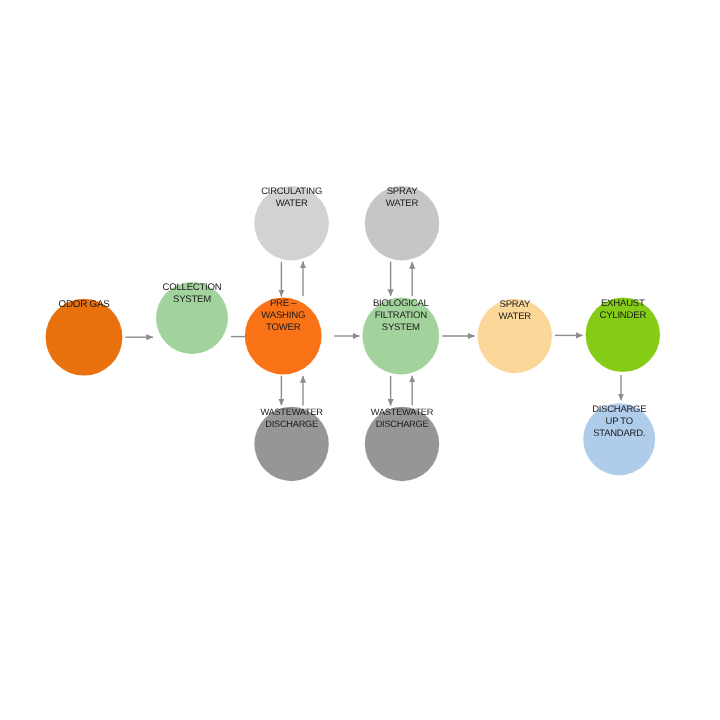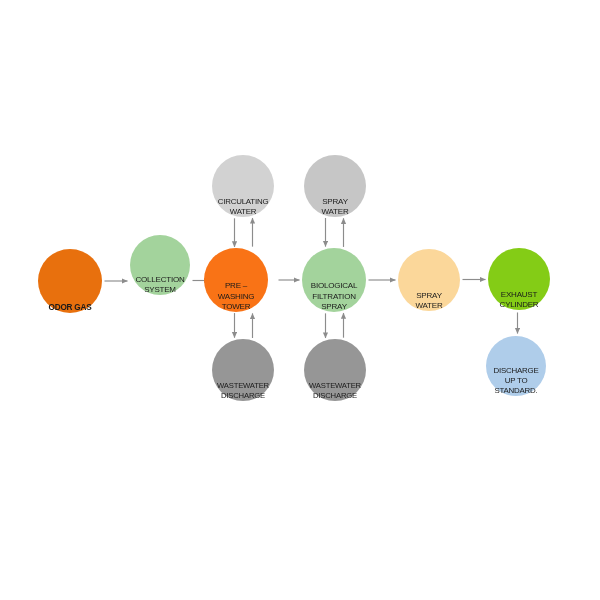--- a/index.html
+++ b/index.html
@@ -24,21 +24,21 @@
     left: 0;
     top: 0;
     width: 600px;
     height: 600px;
     pointer-events: none;
   }
   .node {
     position: absolute;
     border-radius: 50%;
     display: flex;
-    align-items: flex-end;
+    align-items: flex-start;
     justify-content: center;
     text-align: center;
     box-sizing: border-box;
     color: #1a1a1a;
     line-height: 1.28;
     letter-spacing: -0.2px;
     font-weight: 400;
   }
   .node .label {
     display: block;
@@ -69,21 +69,21 @@
         <line x1="234.50" y1="313.06" x2="234.50" y2="337.69" marker-end="url(#ah)"></line>
         <line x1="252.50" y1="337.99" x2="252.50" y2="313.35" marker-end="url(#ah)"></line>
         <line x1="325.50" y1="218.01" x2="325.50" y2="246.65" marker-end="url(#ah)"></line>
         <line x1="343.50" y1="246.94" x2="343.50" y2="218.31" marker-end="url(#ah)"></line>
         <line x1="325.50" y1="313.35" x2="325.50" y2="337.99" marker-end="url(#ah)"></line>
         <line x1="343.50" y1="337.69" x2="343.50" y2="313.06" marker-end="url(#ah)"></line>
         <line x1="517.50" y1="312.46" x2="517.50" y2="333.54" marker-end="url(#ah)"></line>
       </g>
   </svg>
   <div id="nodes">
-      <div class="node" style="left: 38px; top: 249px; width: 64px; height: 64px; background: rgb(232, 112, 13); font-size: 8.2px; font-weight: bold;">
+      <div class="node" style="left: 38px; top: 249px; width: 64px; height: 64px; background: rgb(232, 112, 13); font-size: 8.2px;">
         <span class="label">ODOR GAS</span>
       </div>
       <div class="node" style="left: 130px; top: 235px; width: 60px; height: 60px; background: rgb(163, 211, 156); font-size: 8px;">
         <span class="label">COLLECTION
 SYSTEM</span>
       </div>
       <div class="node" style="left: 212px; top: 155px; width: 62px; height: 62px; background: rgb(210, 210, 210); font-size: 7.9px;">
         <span class="label">CIRCULATING
 WATER</span>
       </div>
@@ -96,21 +96,21 @@
         <span class="label">WASTEWATER
 DISCHARGE</span>
       </div>
       <div class="node" style="left: 304px; top: 155px; width: 62px; height: 62px; background: rgb(198, 198, 198); font-size: 8px;">
         <span class="label">SPRAY
 WATER</span>
       </div>
       <div class="node" style="left: 302px; top: 248px; width: 64px; height: 64px; background: rgb(163, 211, 156); font-size: 8px;">
         <span class="label">BIOLOGICAL
 FILTRATION
-SPRAY</span>
+SYSTEM</span>
       </div>
       <div class="node" style="left: 304px; top: 339px; width: 62px; height: 62px; background: rgb(150, 150, 150); font-size: 7.7px;">
         <span class="label">WASTEWATER
 DISCHARGE</span>
       </div>
       <div class="node" style="left: 398px; top: 249px; width: 62px; height: 62px; background: rgb(251, 215, 154); font-size: 8px;">
         <span class="label">SPRAY
 WATER</span>
       </div>
       <div class="node" style="left: 488px; top: 248px; width: 62px; height: 62px; background: #84cc16; font-size: 8px;">

